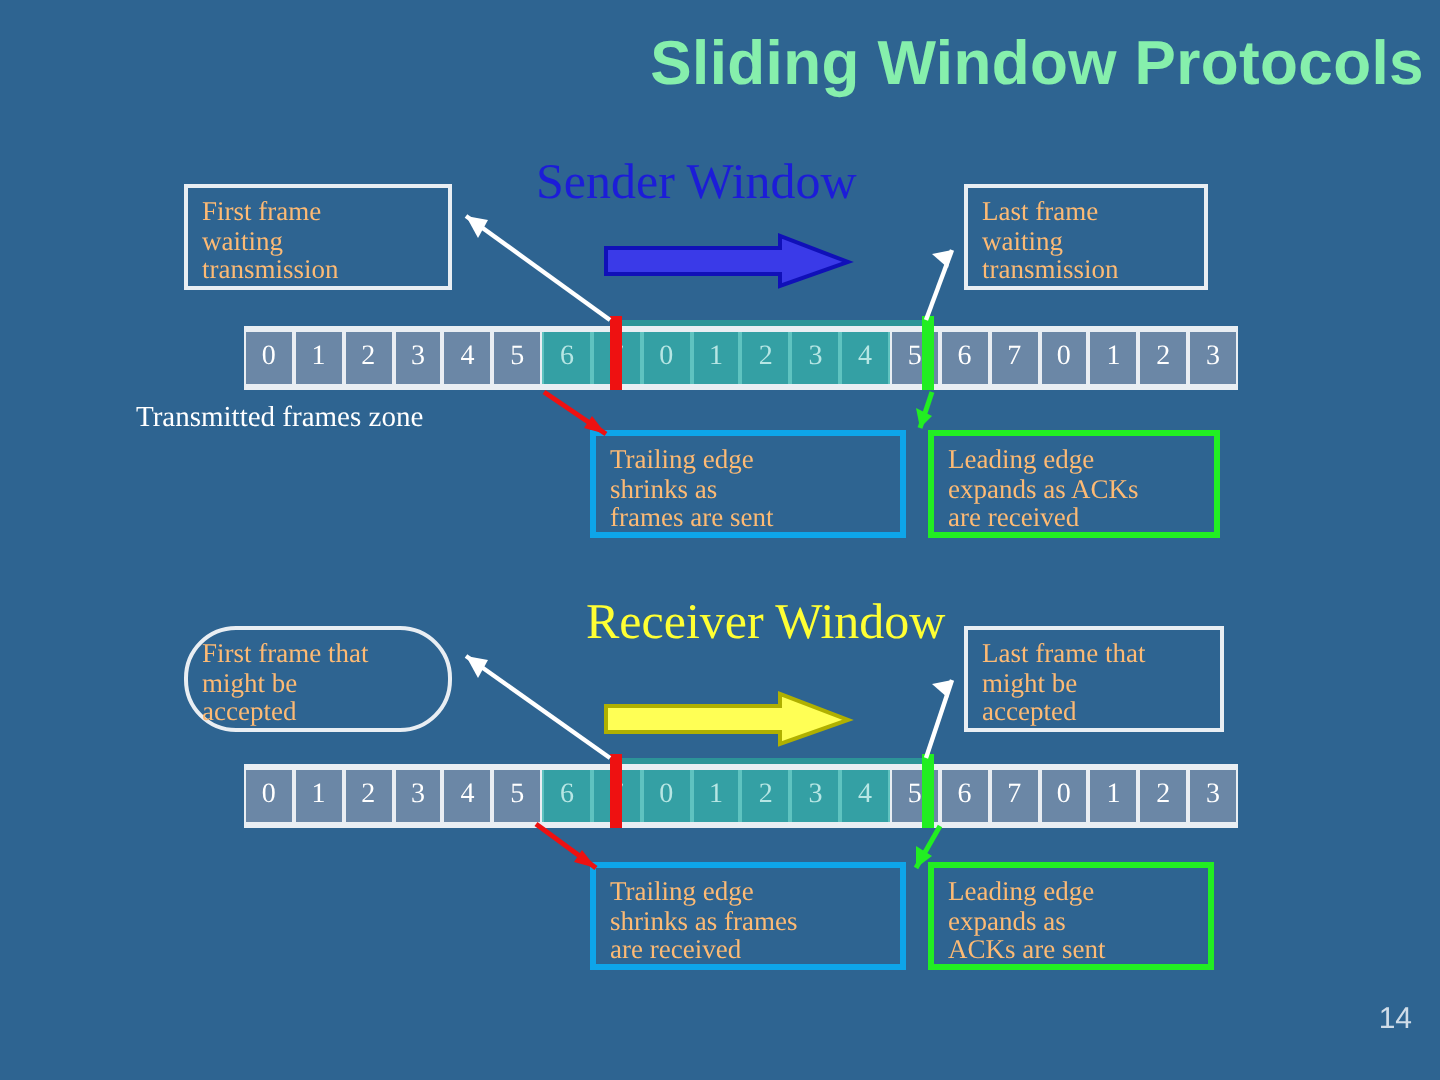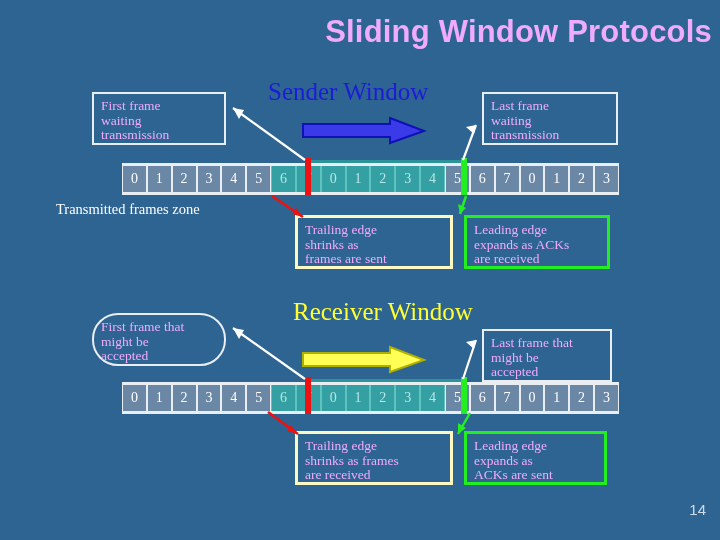--- a/index.html
+++ b/index.html
@@ -19,21 +19,21 @@
   
   .slide-title {
     position: absolute;
     left: 0;
     top: 14px;
     width: 712px;
     text-align: right;
     font-family: "Liberation Sans", sans-serif;
     font-size: 31px;
     font-weight: bold;
-    color: #f0abfc;
+    color: #86efac;
     letter-spacing: 0.2px;
     white-space: nowrap;
   }
 
   
   .section-heading {
     position: absolute;
     font-family: "Liberation Serif", serif;
     font-size: 25px;
     white-space: nowrap;
@@ -47,49 +47,49 @@
     left: 261px;
     top: 298px;
     color: #ffff33;
     margin-left: 32px;
   }
 
   
   .callout {
     position: absolute;
     box-sizing: border-box;
-    color: #f0abfc;
+    color: #fdba74;
     font-family: "Liberation Serif", serif;
     font-size: 13.5px;
     line-height: 14.5px;
     padding: 5px 6px 5px 7px;
     white-space: pre-line;
   }
   .callout.white-box  { border: 2px solid #e9eef3; }
-  .callout.red-box    { border: 3px solid #fef9c3; }
+  .callout.red-box    { border: 3px solid #0ea5e9; }
   .callout.green-box  { border: 3px solid #22ee22; font-family: Liberation Serif, serif; }
 
   #cal-first-frame-wait { left: 92px;  top: 92px;  width: 134px; height: 53px; }
-  #cal-last-frame-wait  { left: 482px; top: 92px;  width: 136px; height: 53px; }
+  #cal-last-frame-wait  { left: 482px; top: 92px;  width: 122px; height: 53px; }
   #cal-trailing-sent    { left: 295px; top: 215px; width: 158px; height: 54px; }
   #cal-leading-received { left: 464px; top: 215px; width: 146px; height: 54px; }
   #cal-first-frame-acc  { left: 92px;  top: 313px; width: 134px; height: 53px; border-radius: 26px; }
-  #cal-last-frame-acc   { left: 482px; top: 313px; width: 130px; height: 53px; margin-top: 16px; }
+  #cal-last-frame-acc   { left: 482px; top: 313px; width: 130px; height: 53px; }
   #cal-trailing-recv    { left: 295px; top: 431px; width: 158px; height: 54px; }
   #cal-leading-sent     { left: 464px; top: 431px; width: 143px; height: 54px; }
 
   
   .zone-label {
     position: absolute;
     color: #ffffff;
     font-family: "Liberation Serif", serif;
     font-size: 14.5px;
     white-space: nowrap;
   }
-  #zone-transmitted  { left: 56px; top: 201px; text-align: right; }
+  #zone-transmitted  { left: 68px; top: 201px; text-align: right; }
   #zone-acknowledged { left: 57px; top: 421px; }
 
   
   .strip {
     position: absolute;
     left: 122px;
     width: 497px;
     height: 26px;
     border-top: 3px solid #e9eef3;
     border-bottom: 3px solid #e9eef3;

